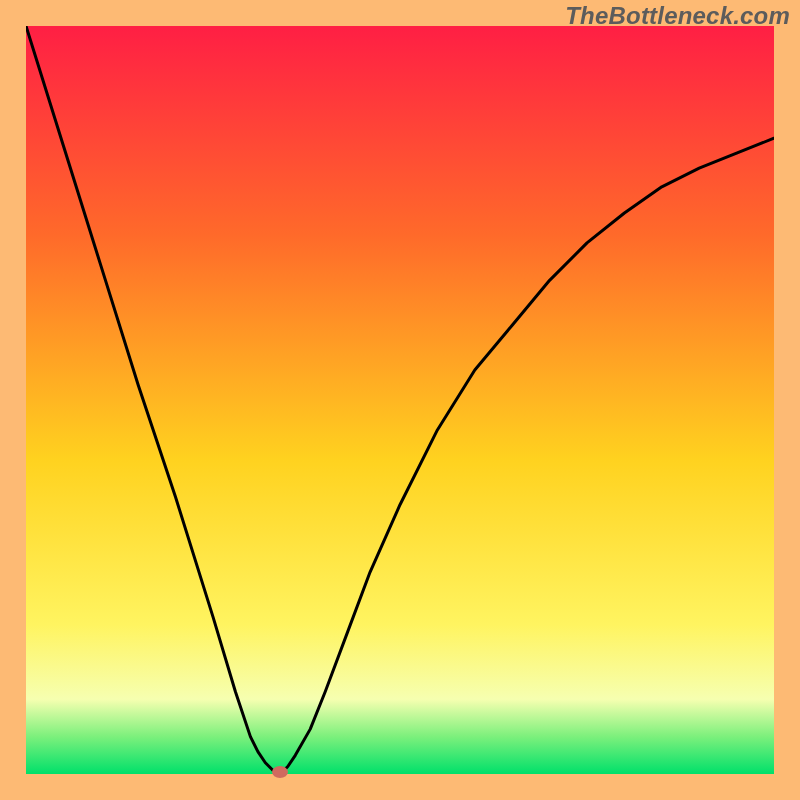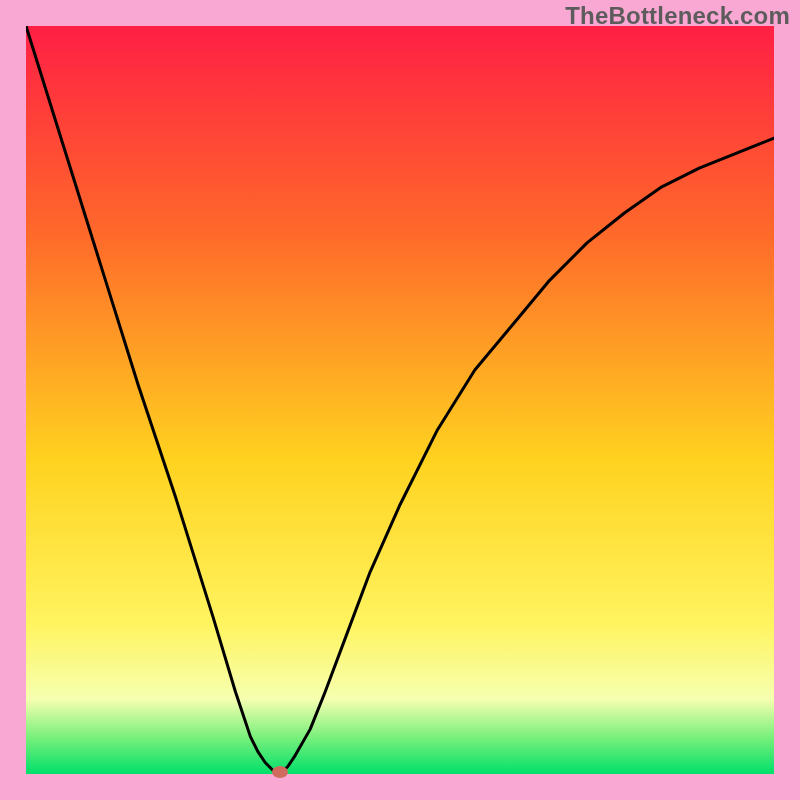--- a/index.html
+++ b/index.html
@@ -7,21 +7,22 @@
     padding: 0;
     width: 800px;
     height: 800px;
     background: #000;
     overflow: hidden;
   }
   .frame {
     position: relative;
     width: 800px;
     height: 800px;
-    background: #f9a8d4;
+    background: #fdba74;
+    font-style: italic;
   }
   .watermark {
     position: absolute;
     top: 2px;
     right: 10px;
     font-family: Arial, Helvetica, sans-serif;
     font-size: 24px;
     font-weight: 600;
     color: #5c5c5c;
     letter-spacing: 0.2px;

